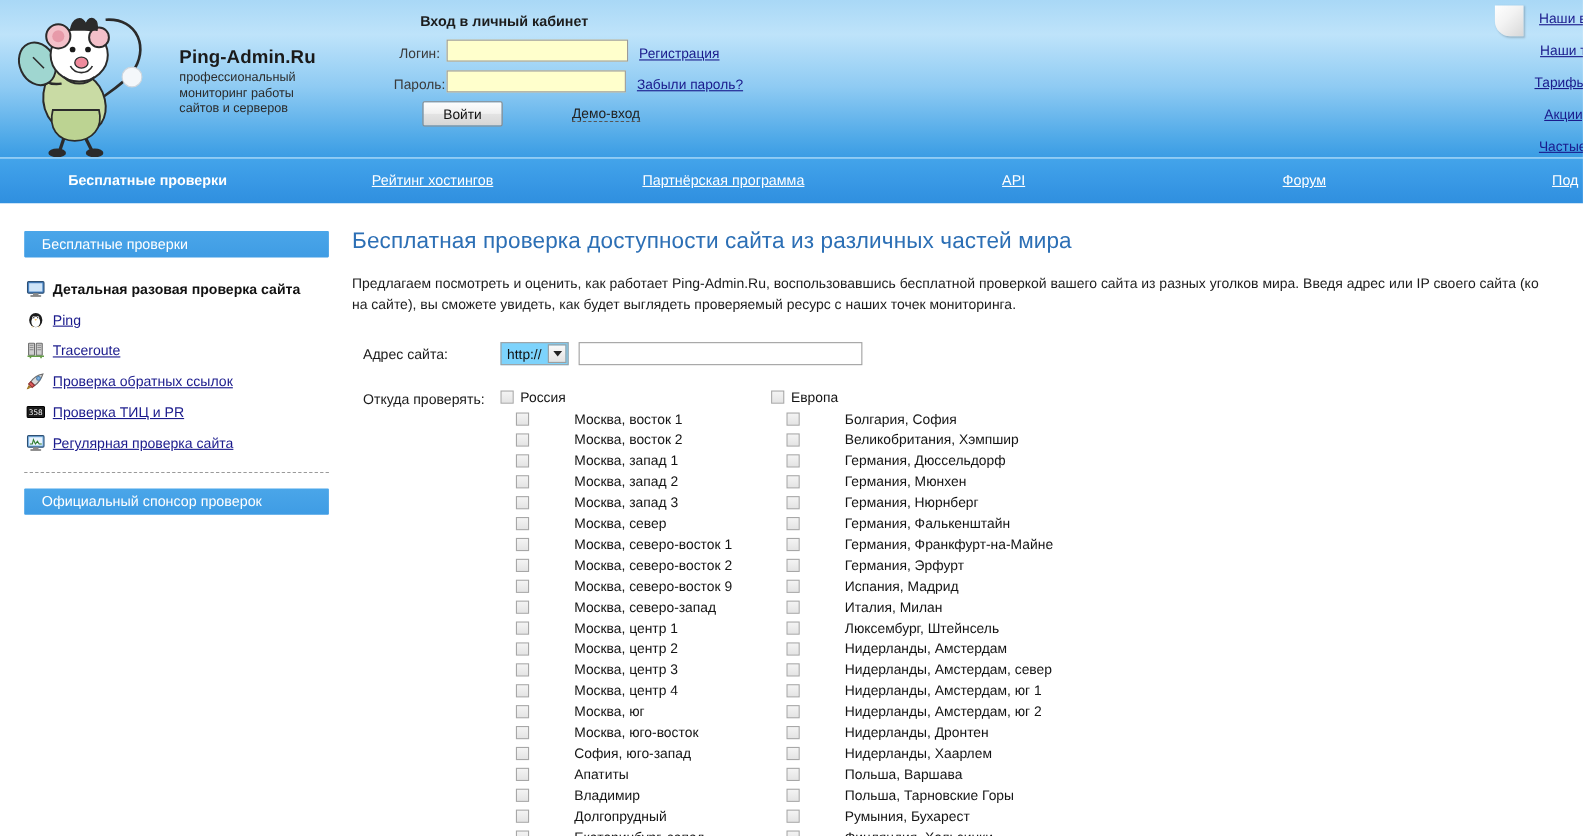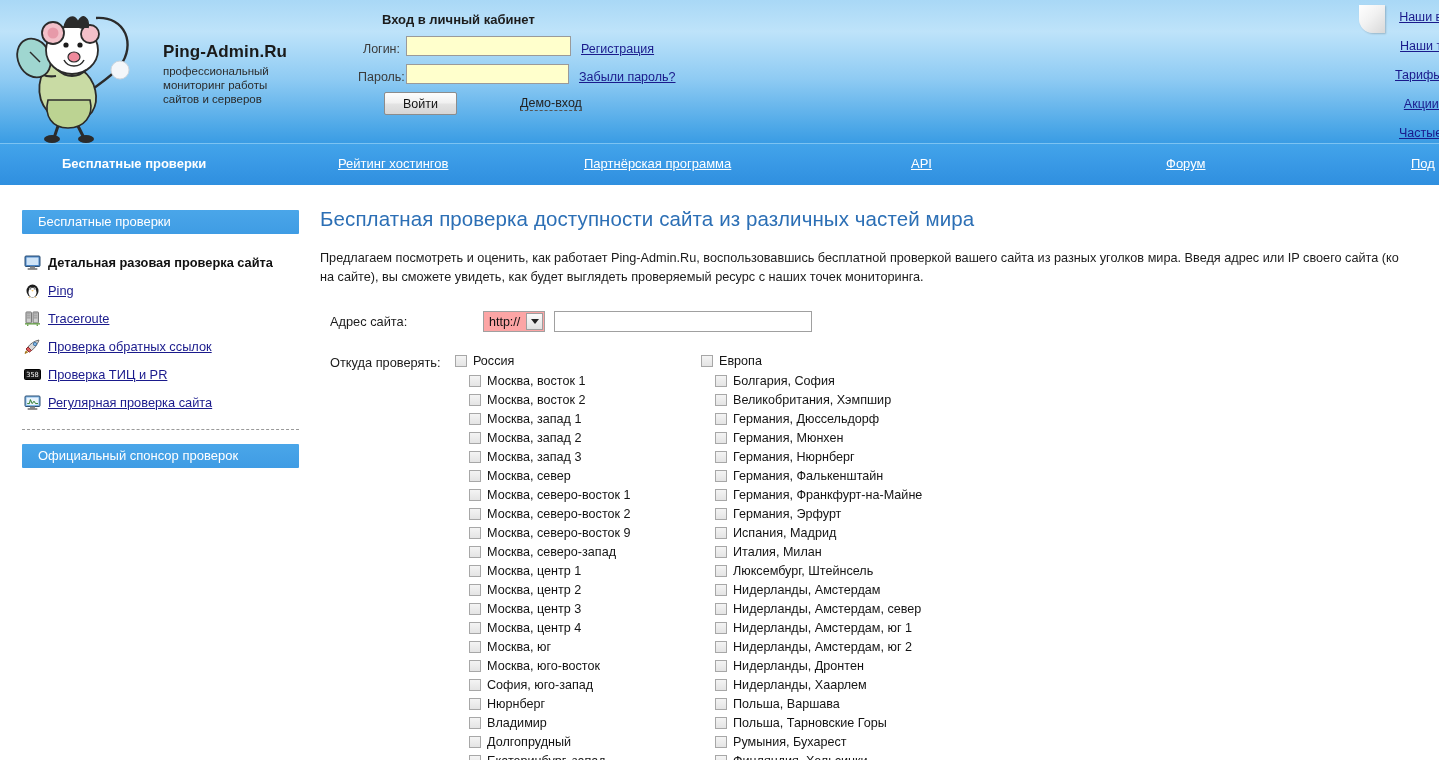--- a/index.html
+++ b/index.html
@@ -252,29 +252,28 @@
   }
   .form-label {
     width: 135px;
     font-size: 12.8px;
     color: #1b1b1b;
     padding-left: 10px;
   }
   .proto-select {
     width: 62px; height: 21px;
     border: 1px solid #a0a0a0;
-    background: #fca5a5;
+    background: #7dd3fc;
     font-size: 12.5px;
     display: flex;
     align-items: center;
     padding-left: 5px;
     position: relative;
     color: #111;
     cursor: pointer;
-    margin-left: 28px;
   }
   .proto-arrow {
     position: absolute;
     right: 1px; top: 1px;
     width: 17px; height: 17px;
     background: linear-gradient(to bottom, #fafafa, #e2e2e2);
     border: 1px solid #9e9e9e;
     display: flex; align-items: center; justify-content: center;
   }
   .proto-arrow::after {
@@ -327,20 +326,21 @@
     border: 1px solid #a7a7a7;
     background: linear-gradient(to bottom, #f4f4f4, #e4e4e4);
     margin-right: 6px;
     display: inline-block;
     cursor: pointer;
   }
   .cb-text {
     font-size: 12.6px;
     color: #141414;
     white-space: nowrap;
+    margin-left: 35px;
   }
   .cb-head-text {
     font-size: 12.6px;
     color: #141414;
     white-space: nowrap;
   }
 </style>
 </head>
 <body>
 
@@ -620,21 +620,21 @@
         <div class="cb-row">
             <span class="cb"></span>
             <span class="cb-text">Москва, юго-восток</span>
           </div>
         <div class="cb-row">
             <span class="cb"></span>
             <span class="cb-text">София, юго-запад</span>
           </div>
         <div class="cb-row">
             <span class="cb"></span>
-            <span class="cb-text">Нюрнберг</span>
+            <span class="cb-text">Апатиты</span>
           </div>
         <div class="cb-row">
             <span class="cb"></span>
             <span class="cb-text">Владимир</span>
           </div>
         <div class="cb-row">
             <span class="cb"></span>
             <span class="cb-text">Долгопрудный</span>
           </div>
         <div class="cb-row">

